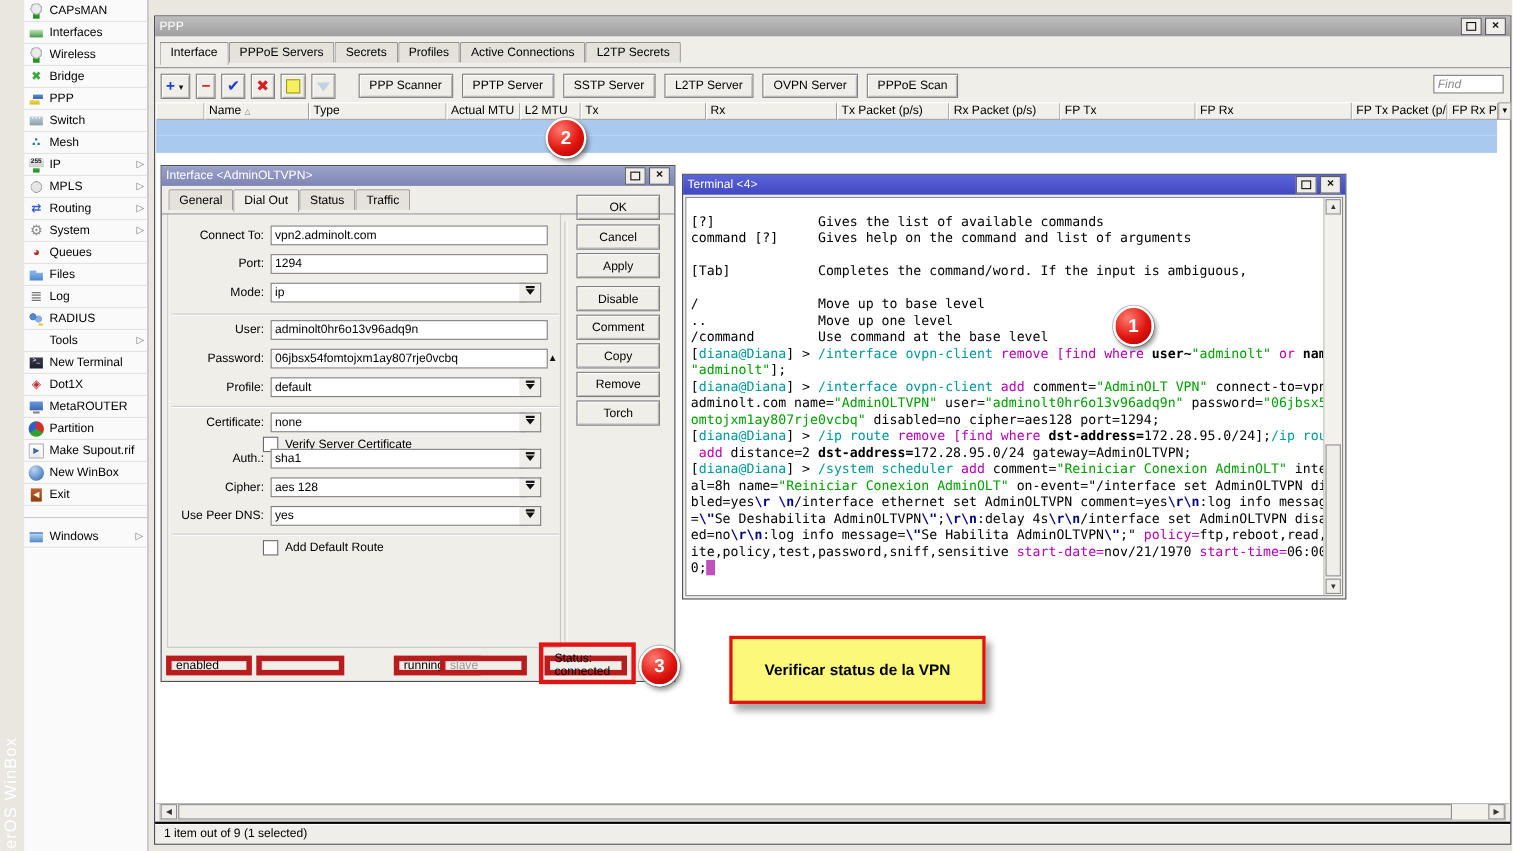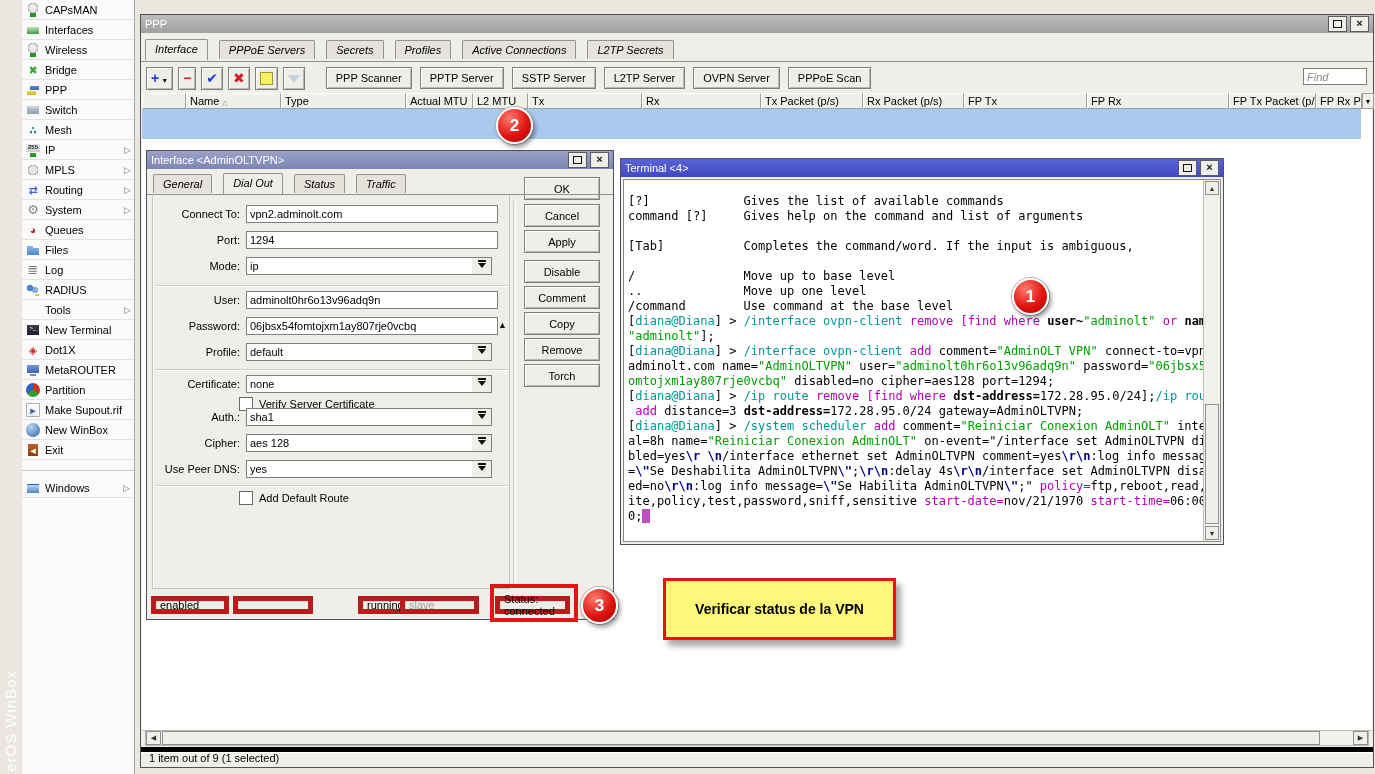--- a/index.html
+++ b/index.html
@@ -53,21 +53,21 @@
   .tbar{height:18px;display:flex;align-items:center;padding:0 4px;color:#fff;}
   .tbar.gray{background:linear-gradient(#bdbdbd,#a0a0a0);}
   .tbar.blue{background:linear-gradient(#5b65da,var(--titlebar-blue,#4048c0));}
   .tbar.slate{background:linear-gradient(#9ba2c8,#7d85b5);}
   .tbtns{margin-left:auto;display:flex;gap:3px;}
   .tbtn{width:17px;height:14px;background:#efeee9;border:1px solid #5a5a64;display:flex;align-items:center;justify-content:center;color:#111;font-size:10px;line-height:10px;cursor:default;}
   .glyph-max{width:7px;height:6px;border:1.5px solid #111;display:block;}
   .glyph-x{font-weight:bold;font-size:11px;margin-top:-2px;}
 
   
-  .tabs{position:absolute;display:flex;gap:11px;align-items:center;font-style:italic;}
+  .tabs{position:absolute;display:flex;gap:0;align-items:flex-start;}
   .tab{padding:3px 9px 3px;background:#e4e2db;border:1px solid #929292;border-bottom:none;border-radius:2px 2px 0 0;position:relative;}
   .tab.active{background:#efeee9;padding-bottom:5px;z-index:3;}
   .tabline{position:absolute;left:0;right:0;border-top:1px solid #929292;}
 
   .btn{background:#efeee9;border:1px solid #7f7f7f;box-shadow:inset 1px 1px 0 #fff,inset -1px -1px 0 #b6b6b6;display:flex;align-items:center;justify-content:center;cursor:default;white-space:nowrap;}
   .inp{background:#fff;border:1px solid #7f7f7f;font-family:"Liberation Sans",sans-serif;font-size:11px;padding:0 3px;display:flex;align-items:center;white-space:nowrap;overflow:hidden;}
   .dd{width:20px;background:#efeee9;border:1px solid #7f7f7f;border-left:none;display:flex;flex-direction:column;align-items:center;justify-content:center;cursor:default;}
   .dd i{display:block;width:8px;border-top:2px solid #111;margin-bottom:1px;}
   .dd b{display:block;width:0;height:0;border:4px solid transparent;border-top:5px solid #111;}
   .chk{width:12px;height:12px;background:#fff;border:1px solid #6a6a6a;display:inline-block;}
@@ -87,21 +87,21 @@
   .sort{font-size:7px;color:#888;margin-left:3px;}
   .colbtn{width:12px;background:#f0efe9;border:1px solid #9f9f9f;display:flex;align-items:center;justify-content:center;font-size:7px;box-sizing:border-box;}
   .trow{position:absolute;display:flex;background:var(--selrow,#a9caee);}
   .tcell{padding:15px 4px 0;white-space:nowrap;overflow:hidden;box-sizing:border-box;}
   .iface-ico{color:#555;margin-right:3px;}
 
   
   .hscroll{position:absolute;height:16px;background:#f2f1ec;border:1px solid #b8b8b8;box-sizing:border-box;display:flex;align-items:center;}
   .sbtn{width:15px;height:14px;background:#efeee9;border:1px solid #8f8f8f;display:flex;align-items:center;justify-content:center;font-size:7px;color:#333;box-sizing:border-box;}
   .hthumb{height:14px;background:#efeee9;border:1px solid #8f8f8f;box-sizing:border-box;margin-left:1px;}
-  .statusbar{position:absolute;border-top:5px solid #000000;box-shadow:inset 0 1px 0 #fff;display:flex;align-items:flex-start;padding:0 8px;}
+  .statusbar{position:absolute;border-top:2px solid #000000;box-shadow:inset 0 1px 0 #fff;display:flex;align-items:center;padding:0 8px;}
 
   
   .frame{position:absolute;border:1px solid #c6c6c6;box-shadow:1px 1px 0 #fff inset;}
   .fldrow{position:absolute;display:flex;align-items:center;height:18px;}
   .flabel{position:absolute;text-align:right;width:84px;left:0;}
   .sep{position:absolute;border-top:1px solid #cdcdcd;box-shadow:0 1px 0 #fff;}
   .dbtn{position:absolute;width:74px;height:21px;}
   .dstat{position:absolute;height:18px;background:#efeee9;border:5px solid #b91c1c;box-shadow:inset 1px 1px 0 #dcdcdc;display:flex;align-items:center;padding:0 4px;box-sizing:border-box;}
   .dstat.dim{color:#9a9a9a;}
   .uparr{position:absolute;font-size:9px;color:#111;}
@@ -479,21 +479,21 @@
           <div class="tline">&nbsp;</div>
           <div class="tline"><span class="tk">/               Move up to base level</span></div>
           <div class="tline"><span class="tk">..              Move up one level</span></div>
           <div class="tline"><span class="tk">/command        Use command at the base level</span></div>
           <div class="tline"><span class="tk">[</span><span class="tc">diana@Diana</span><span class="tk">] &gt; </span><span class="tc">/interface ovpn-client</span><span class="tk"> </span><span class="tm">remove</span><span class="tk"> </span><span class="tm">[find</span><span class="tk"> </span><span class="tm">where</span><span class="tk"> </span><span class="tb">user~</span><span class="tg">"adminolt"</span><span class="tk"> </span><span class="tm">or</span><span class="tk"> </span><span class="tb">name~</span></div>
           <div class="tline"><span class="tg">"adminolt"</span><span class="tk">];</span></div>
           <div class="tline"><span class="tk">[</span><span class="tc">diana@Diana</span><span class="tk">] &gt; </span><span class="tc">/interface ovpn-client</span><span class="tk"> </span><span class="tm">add</span><span class="tk"> comment=</span><span class="tg">"AdminOLT VPN"</span><span class="tk"> connect-to=vpn2.</span></div>
           <div class="tline"><span class="tk">adminolt.com name=</span><span class="tg">"AdminOLTVPN"</span><span class="tk"> user=</span><span class="tg">"adminolt0hr6o13v96adq9n"</span><span class="tk"> password=</span><span class="tg">"06jbsx54f</span></div>
           <div class="tline"><span class="tg">omtojxm1ay807rje0vcbq"</span><span class="tk"> disabled=no cipher=aes128 port=1294;</span></div>
           <div class="tline"><span class="tk">[</span><span class="tc">diana@Diana</span><span class="tk">] &gt; </span><span class="tc">/ip route</span><span class="tk"> </span><span class="tm">remove</span><span class="tk"> </span><span class="tm">[find</span><span class="tk"> </span><span class="tm">where</span><span class="tk"> </span><span class="tb">dst-address=</span><span class="tk">172.28.95.0/24];</span><span class="tc">/ip route</span></div>
-          <div class="tline"><span class="tk"> </span><span class="tm">add</span><span class="tk"> distance=3 </span><span class="tb">dst-address=</span><span class="tk">172.28.95.0/24 gateway=AdminOLTVPN;</span></div>
+          <div class="tline"><span class="tk"> </span><span class="tm">add</span><span class="tk"> distance=2 </span><span class="tb">dst-address=</span><span class="tk">172.28.95.0/24 gateway=AdminOLTVPN;</span></div>
           <div class="tline"><span class="tk">[</span><span class="tc">diana@Diana</span><span class="tk">] &gt; </span><span class="tc">/system scheduler</span><span class="tk"> </span><span class="tm">add</span><span class="tk"> comment=</span><span class="tg">"Reiniciar Conexion AdminOLT"</span><span class="tk"> interv</span></div>
           <div class="tline"><span class="tk">al=8h name=</span><span class="tg">"Reiniciar Conexion AdminOLT"</span><span class="tk"> on-event="/interface set AdminOLTVPN disa</span></div>
           <div class="tline"><span class="tk">bled=yes</span><span class="tn">\r \n</span><span class="tk">/interface ethernet set AdminOLTVPN comment=yes</span><span class="tn">\r\n</span><span class="tk">:log info message</span></div>
           <div class="tline"><span class="tk">=</span><span class="tn">\"</span><span class="tk">Se Deshabilita AdminOLTVPN</span><span class="tn">\"</span><span class="tk">;</span><span class="tn">\r\n</span><span class="tk">:delay 4s</span><span class="tn">\r\n</span><span class="tk">/interface set AdminOLTVPN disabl</span></div>
           <div class="tline"><span class="tk">ed=no</span><span class="tn">\r\n</span><span class="tk">:log info message=</span><span class="tn">\"</span><span class="tk">Se Habilita AdminOLTVPN</span><span class="tn">\"</span><span class="tk">;" </span><span class="tm">policy=</span><span class="tk">ftp,reboot,read,wr</span></div>
           <div class="tline"><span class="tk">ite,policy,test,password,sniff,sensitive </span><span class="tm">start-date=</span><span class="tk">nov/21/1970 </span><span class="tm">start-time=</span><span class="tk">06:00:0</span></div>
           <div class="tline"><span class="tk">0;</span><span class="cur"> </span></div>
         </div>
       <div class="vscroll">
         <span class="sbtn" style="width:14px;position:absolute;top:1px;left:1px;">▲</span>

